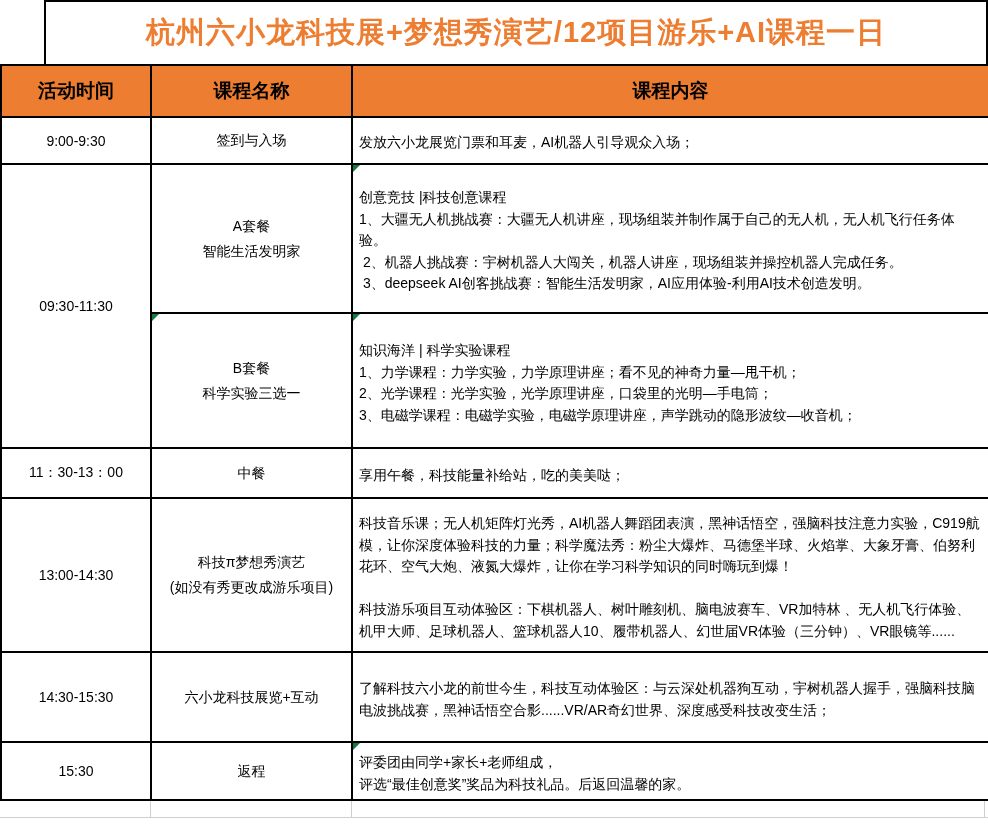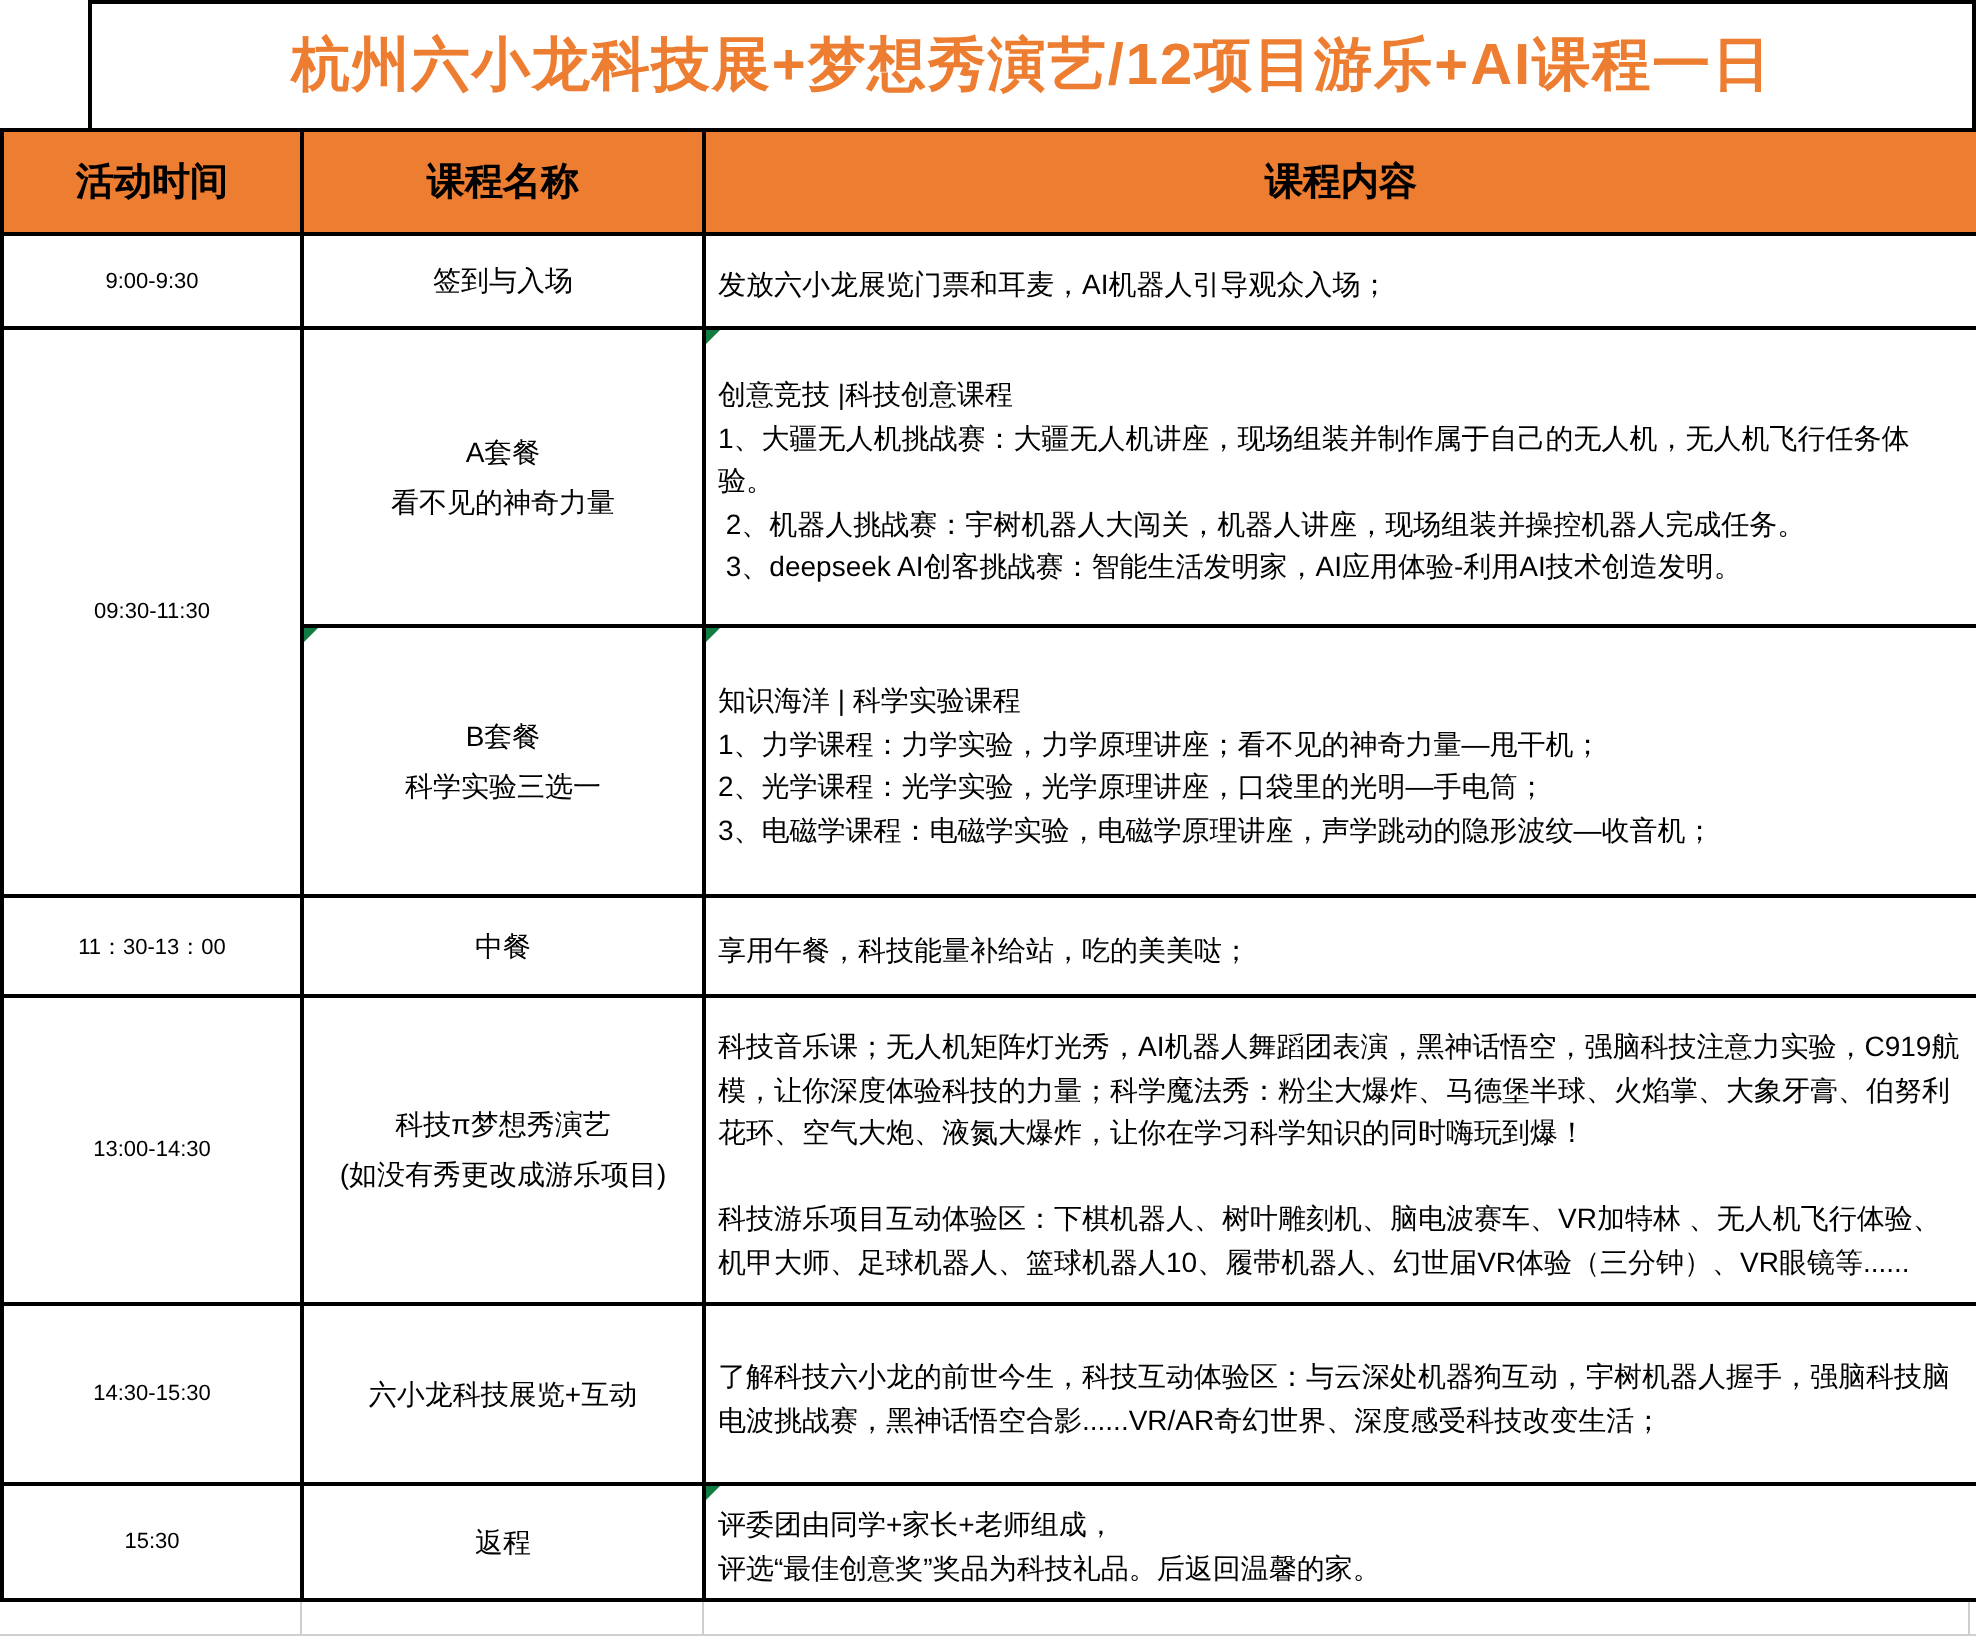--- a/index.html
+++ b/index.html
@@ -45,21 +45,21 @@
   table.schedule th {
     background: #ED7D31;
     font-size: 19px;
     font-weight: bold;
     text-align: center;
     height: 52px;
     margin-top: 12px;
   }
   td.time-cell {
     text-align: center;
-    font-size: 11px;
+    font-size: 14px;
     white-space: pre-wrap;
   }
   td.name-cell {
     text-align: center;
     font-size: 14px;
     line-height: 25px;
     white-space: pre-wrap;
   }
   td.content-cell {
     text-align: left;
@@ -125,21 +125,21 @@
     </thead>
     <tbody>
       <tr class="row-signin">
         <td class="time-cell">9:00-9:30</td>
         <td class="name-cell">签到与入场</td>
         <td class="content-cell">发放六小龙展览门票和耳麦，AI机器人引导观众入场；</td>
       </tr>
       <tr class="row-setA">
         <td class="time-cell" rowspan="2">09:30-11:30</td>
         <td class="name-cell">A套餐
-看不见的神奇力量</td>
+智能生活发明家</td>
         <td class="content-cell flag">创意竞技 |科技创意课程
 1、大疆无人机挑战赛：大疆无人机讲座，现场组装并制作属于自己的无人机，无人机飞行任务体验。
  2、机器人挑战赛：宇树机器人大闯关，机器人讲座，现场组装并操控机器人完成任务。
  3、deepseek AI创客挑战赛：智能生活发明家，AI应用体验-利用AI技术创造发明。</td>
       </tr>
       <tr class="row-setB">
         <td class="name-cell flag">B套餐
 科学实验三选一</td>
         <td class="content-cell flag">知识海洋 | 科学实验课程
 1、力学课程：力学实验，力学原理讲座；看不见的神奇力量—甩干机；

